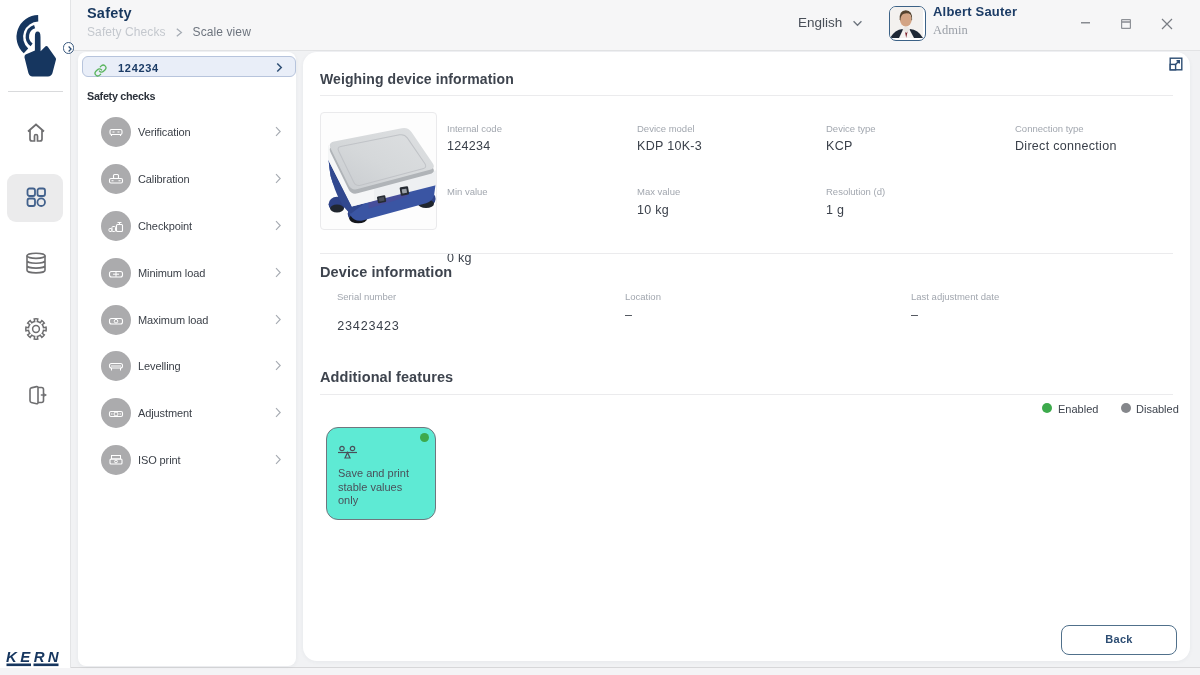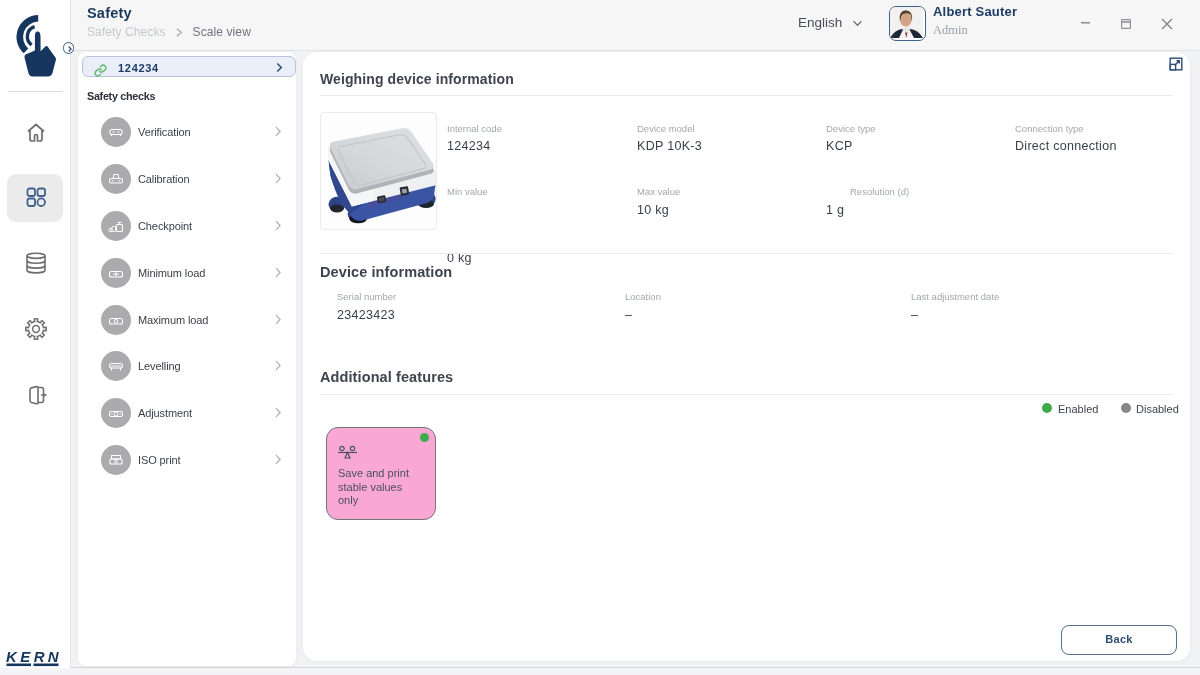--- a/index.html
+++ b/index.html
@@ -36,21 +36,21 @@
 .item .circ { position:absolute; left:23px; top:8px; width:30px; height:30px; border-radius:50%; background:#ababad; }
 .item .lbl { position:absolute; left:60px; top:17px; font-size:11px; color:#3a3f47; letter-spacing:-0.1px;}
 .item .chev { position:absolute; right:14px; top:17px; }
 
 .h2 { position:absolute; font-size:14px; font-weight:bold; color:#3e444e; letter-spacing:0.1px;}
 .hr { position:absolute; height:1px; background:#ebebed; left:17px; width:853px; }
 .flabel { position:absolute; font-size:9.5px; color:#a2a7af; }
 .fval { position:absolute; font-size:12.5px; color:#3a404a; letter-spacing:0.3px;}
 #imgbox { position:absolute; left:17px; top:60px; width:117px; height:118px; border:1px solid #eaeaec; border-radius:4px; background:#fdfdfd;}
 #imgbox svg { display:block; }
-#featcard { position:absolute; left:23px; top:375px; width:110px; height:93px; border:1.5px solid #70767e; border-radius:12px; background:#f9a8d4;}
+#featcard { position:absolute; left:23px; top:375px; width:110px; height:93px; border:1.5px solid #70767e; border-radius:12px; background:#5eead4;}
 #featcard .dot { position:absolute; right:6px; top:5px; width:9px; height:9px; border-radius:50%; background:#3daa4c; }
 #featcard .txt { position:absolute; left:11px; top:39px; font-size:11px; color:#4a505a; line-height:13.5px; }
 .legdot { position:absolute; width:10px; height:10px; border-radius:50%; top:351px; }
 .legtxt { position:absolute; top:351px; font-size:11px; color:#3e444e; }
 #backbtn { position:absolute; left:758px; top:573px; width:116px; height:30px; border:1.5px solid #50708b; border-radius:8px; background:#fff; text-align:center; font-size:11px; font-weight:bold; color:#2d4d73; line-height:27px; letter-spacing:0.3px;}
 #fsicon { position:absolute; right:7px; top:5px; }
 </style>
 </head>
 <body>
 <div id="win"></div>
@@ -263,26 +263,26 @@
   <div class="flabel" style="left:334px; top:71px;">Device model</div>
   <div class="fval" style="left:334px; top:87px;">KDP 10K-3</div>
   <div class="flabel" style="left:523px; top:71px;">Device type</div>
   <div class="fval" style="left:523px; top:87px;">KCP</div>
   <div class="flabel" style="left:712px; top:71px;">Connection type</div>
   <div class="fval" style="left:712px; top:87px;">Direct connection</div>
   <div class="flabel" style="left:144px; top:134px;">Min value</div>
   <div class="fval" style="left:144px; top:151px;margin-top:48px;">0 kg</div>
   <div class="flabel" style="left:334px; top:134px;">Max value</div>
   <div class="fval" style="left:334px; top:151px;">10 kg</div>
-  <div class="flabel" style="left:547px; top:134px;">Resolution (d)</div>
+  <div class="flabel" style="left:523px; top:134px;">Resolution (d)</div>
   <div class="fval" style="left:523px; top:151px;">1 g</div>
   <div class="hr" style="top:201px;"></div>
   <div class="h2" style="left:17px; top:212px; font-size:14.5px;">Device information</div>
   <div class="flabel" style="left:34px; top:239px;">Serial number</div>
-  <div class="fval" style="left:34px; top:256px;">23423423</div>
+  <div class="fval" style="left:34px; top:268px;font-family:Liberation Mono, monospace;">23423423</div>
   <div class="flabel" style="left:322px; top:239px;">Location</div>
   <div class="fval" style="left:322px; top:256px;">–</div>
   <div class="flabel" style="left:608px; top:239px;">Last adjustment date</div>
   <div class="fval" style="left:608px; top:256px;">–</div>
   <div class="h2" style="left:17px; top:317px; font-size:14.5px;">Additional features</div>
   <div class="hr" style="top:342px;"></div>
   <div class="legdot" style="left:739px; background:#3daa4c;"></div>
   <div class="legtxt" style="left:755px;">Enabled</div>
   <div class="legdot" style="left:818px; background:#85878b;"></div>
   <div class="legtxt" style="left:833px;">Disabled</div>

